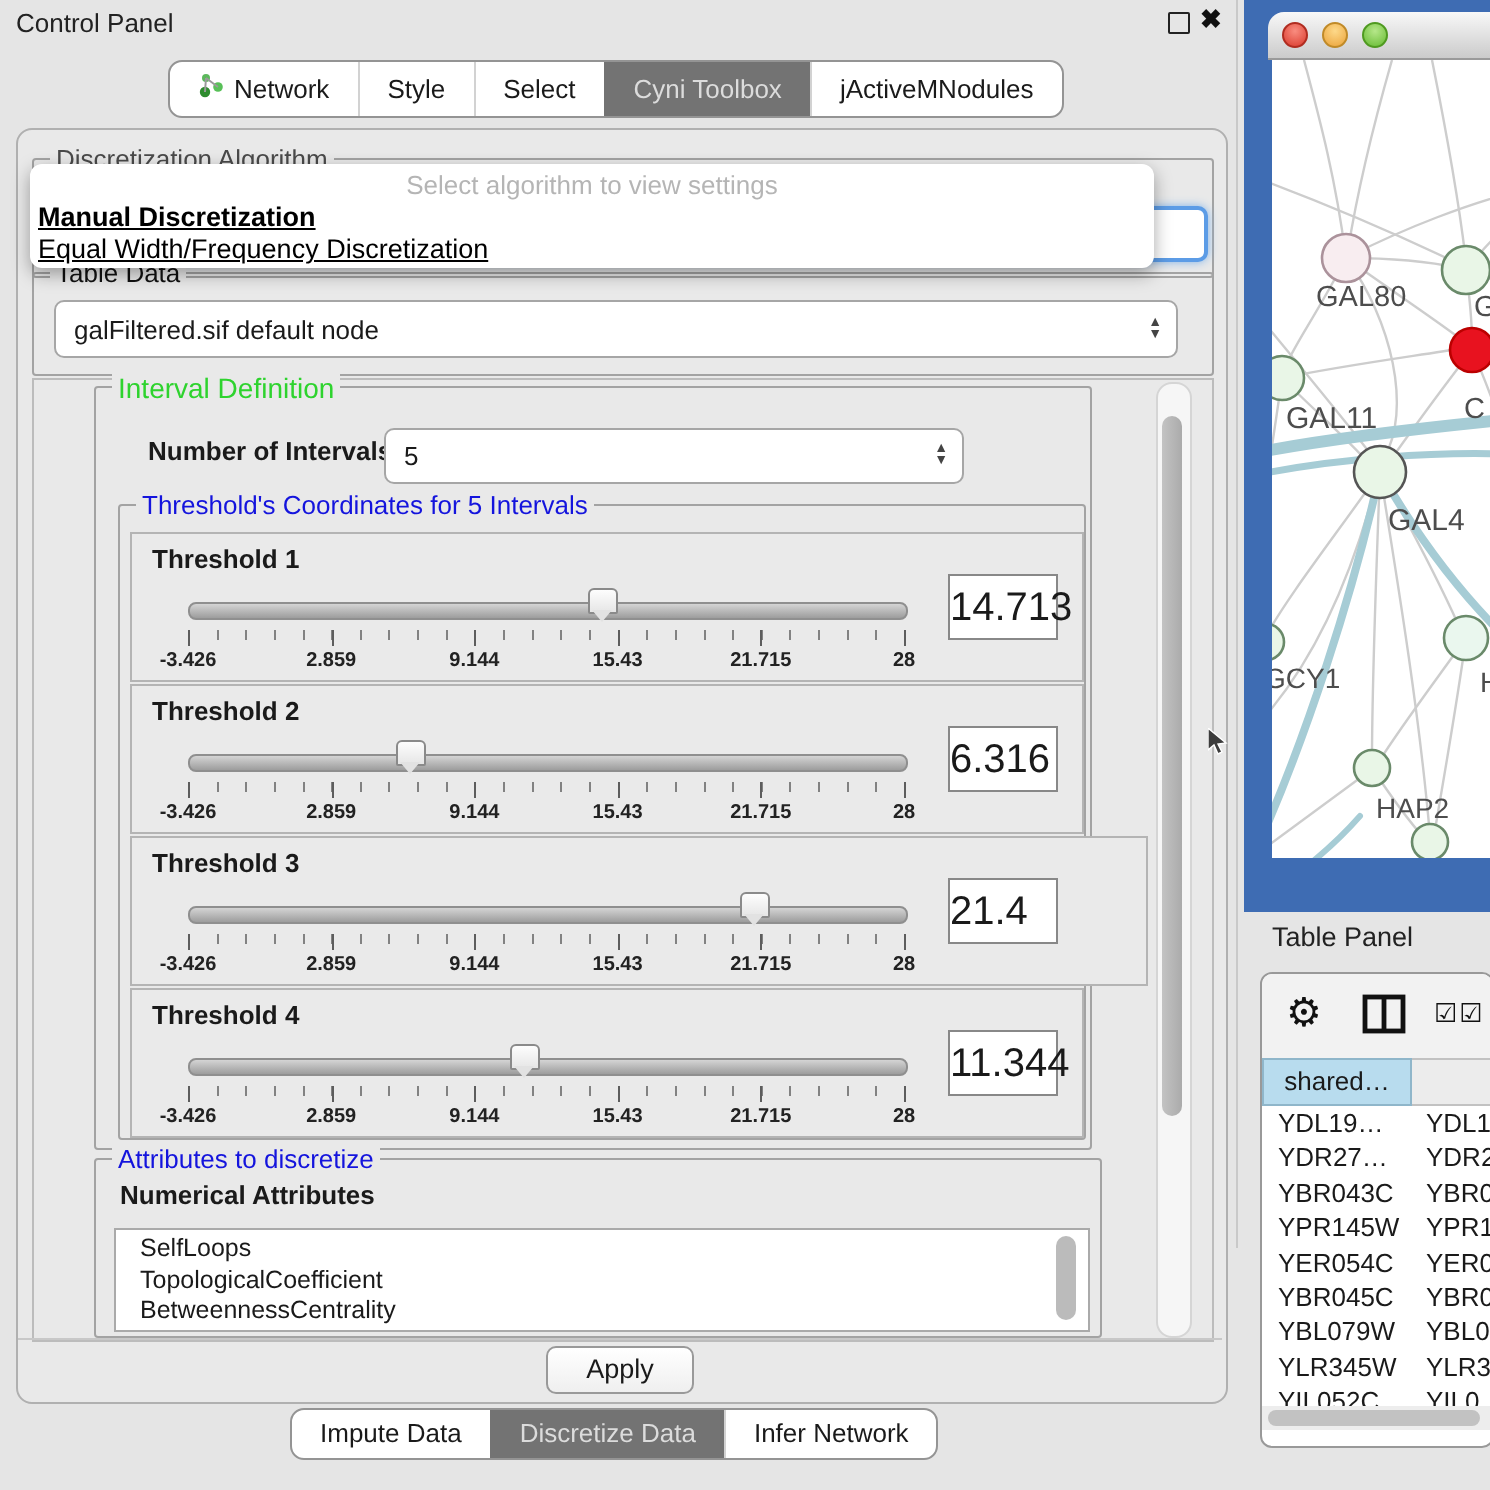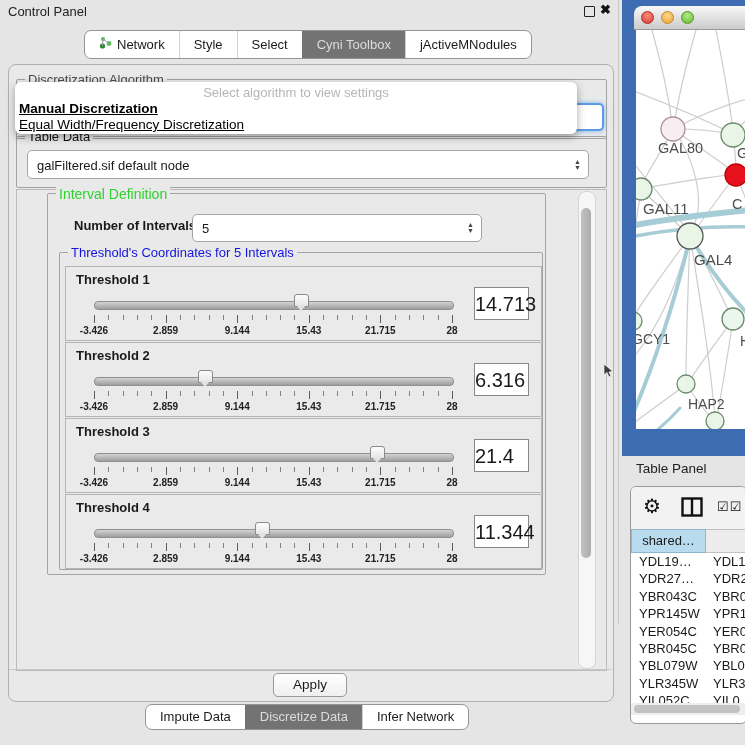--- a/index.html
+++ b/index.html
@@ -205,21 +205,21 @@
               <span class="tick-label" style="left:20%">2.859</span>
               <span class="tick-label" style="left:40%">9.144</span>
               <span class="tick-label" style="left:60%">15.43</span>
               <span class="tick-label" style="left:80%">21.715</span>
               <span class="tick-label" style="left:100%">28</span>
               <div class="th-thumb" style="left: calc(31% - 7px);"></div>
             </div>
             <div class="vbox">6.316</div>
           </div>
 
-          <div class="tpanel" style="top:165px;">
+          <div class="tpanel" style="top:165px;padding-left:32px;">
             <span class="tl">Threshold 3</span>
             <div class="slider-area">
               <div class="track"></div>
               <div class="minticks"></div>
               <div class="maj" style="left:0%"></div>
                 <div class="maj" style="left:20%"></div>
                 <div class="maj" style="left:40%"></div>
                 <div class="maj" style="left:60%"></div>
                 <div class="maj" style="left:80%"></div>
                 <div class="maj" style="left:100%"></div>
@@ -251,20 +251,30 @@
               <span class="tick-label" style="left:60%">15.43</span>
               <span class="tick-label" style="left:80%">21.715</span>
               <span class="tick-label" style="left:100%">28</span>
               <div class="th-thumb" style="left: calc(47% - 7px);"></div>
             </div>
             <div class="vbox">11.344</div>
           </div>
         </div>
       </div>
 
+      <div class="group" style="left:38px;top:514px;width:502px;height:88px;">
+        <span class="legend blue">Attributes to discretize</span>
+        <span class="bold13" style="left:12px;top:10px;">Numerical Attributes</span>
+        <div class="attr-list">
+          <div class="item" style="padding-top:2px;">SelfLoops</div>
+          <div class="item">TopologicalCoefficient</div>
+          <div class="item">BetweennessCentrality</div>
+          <div class="attr-scroll"></div>
+        </div>
+      </div>
 
       <div class="apply-row">
         <div class="apply-btn">Apply</div>
       </div>
     </div>
 
     <div class="popup">
       <div class="ph">Select algorithm to view settings</div>
       <div class="opt b">Manual Discretization</div>
       <div class="opt">Equal Width/Frequency Discretization</div>

